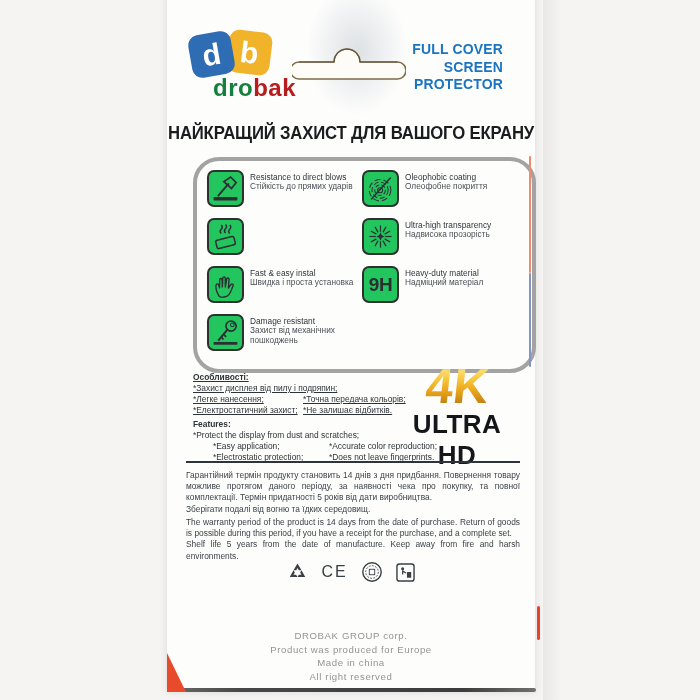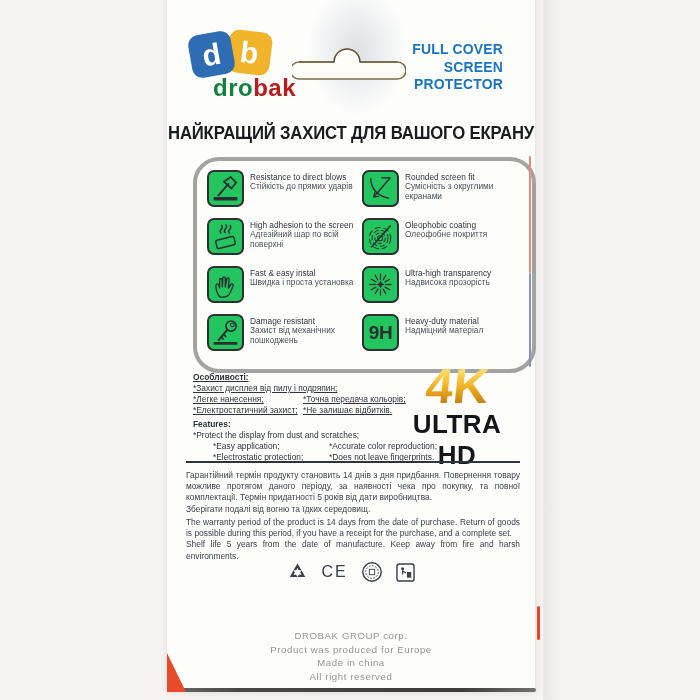--- a/index.html
+++ b/index.html
@@ -133,24 +133,20 @@
         <span class="ficon">
           <svg width="29" height="29" viewBox="0 0 34 34">
             <g fill="none" stroke="#2b2f33" stroke-width="1.7">
               <path d="M12 3.5 q2.5 2.5 0 5 q-2.5 2.5 0 5"></path>
               <path d="M17 3 q2.5 2.5 0 5 q-2.5 2.5 0 5"></path>
               <path d="M22 3.5 q2.5 2.5 0 5 q-2.5 2.5 0 5"></path>
               <rect x="6" y="19" width="22" height="10" rx="2" transform="rotate(-14 17 24)"></rect>
             </g>
           </svg>
         </span>
-        <span class="ftext">
-          <div class="ften">High adhesion to the screen</div>
-          <div class="ftua">Адгезійний шар по всій поверхні</div>
-        </span>
       </div>
       <div class="fcell">
         <span class="ficon">
           <svg width="29" height="29" viewBox="0 0 34 34">
             <path d="M9.5 30.5 c-2.5-4-4.5-9-3.5-13 .4-1.7 2.7-1.6 3.1.1 l.9 3.2 .2-9.4 c0-1.9 2.7-1.9 2.8 0 l.3 8.4 .6-10.4 c.1-1.9 2.8-1.8 2.8.1 l.1 10.4 1.6-9.4 c.3-1.8 2.9-1.4 2.8.4 l-.8 10.4 2.9-4.2 c1.1-1.6 3.3-.4 2.6 1.4 -1.6 4-2.7 7.6-4.8 10.3 -2.4 3.1-8 3.6-11.1 2.3 z" fill="none" stroke="#2b2f33" stroke-width="1.6" stroke-linejoin="round"></path>
           </svg>
         </span>
         <span class="ftext">
           <div class="ften">Fast &amp; easy instal</div>
           <div class="ftua">Швидка і проста установка</div>
@@ -168,34 +164,20 @@
           </svg>
         </span>
         <span class="ftext">
           <div class="ften">Damage resistant</div>
           <div class="ftua">Захист від механічних пошкоджень</div>
         </span>
       </div>
     </div>
 
     <div>
-      <div class="fcell">
-        <span class="ficon">
-          <svg width="29" height="29" viewBox="0 0 34 34">
-            <path d="M5.5 5 Q6 24 27 28.5" fill="none" stroke="#2b2f33" stroke-width="1.7"></path>
-            <line x1="18" y1="4.5" x2="28.5" y2="4.5" stroke="#2b2f33" stroke-width="1.7"></line>
-            <line x1="28.5" y1="4.5" x2="9" y2="27" stroke="#2b2f33" stroke-width="1.7"></line>
-            <path d="M9 27 l6.5-1.2 M9 27 l1.5-6.3" stroke="#2b2f33" stroke-width="1.5" fill="none"></path>
-          </svg>
-        </span>
-        <span class="ftext">
-          <div class="ften">Rounded screen fit</div>
-          <div class="ftua">Сумісність з округлими екранами</div>
-        </span>
-      </div>
       <div class="fcell">
         <span class="ficon">
           <svg width="29" height="29" viewBox="0 0 34 34">
             <g fill="none" stroke="#2b2f33" stroke-width="1.2">
               <circle cx="16.5" cy="19" r="3"></circle>
               <circle cx="16.5" cy="19" r="6.2" stroke-dasharray="5 2.5"></circle>
               <circle cx="16.5" cy="19" r="9.4" stroke-dasharray="6 3"></circle>
               <circle cx="16.5" cy="19" r="12.6" stroke-dasharray="7 3.5"></circle>
             </g>
             <line x1="29" y1="4" x2="6" y2="30" stroke="#2b2f33" stroke-width="1.8"></line>

